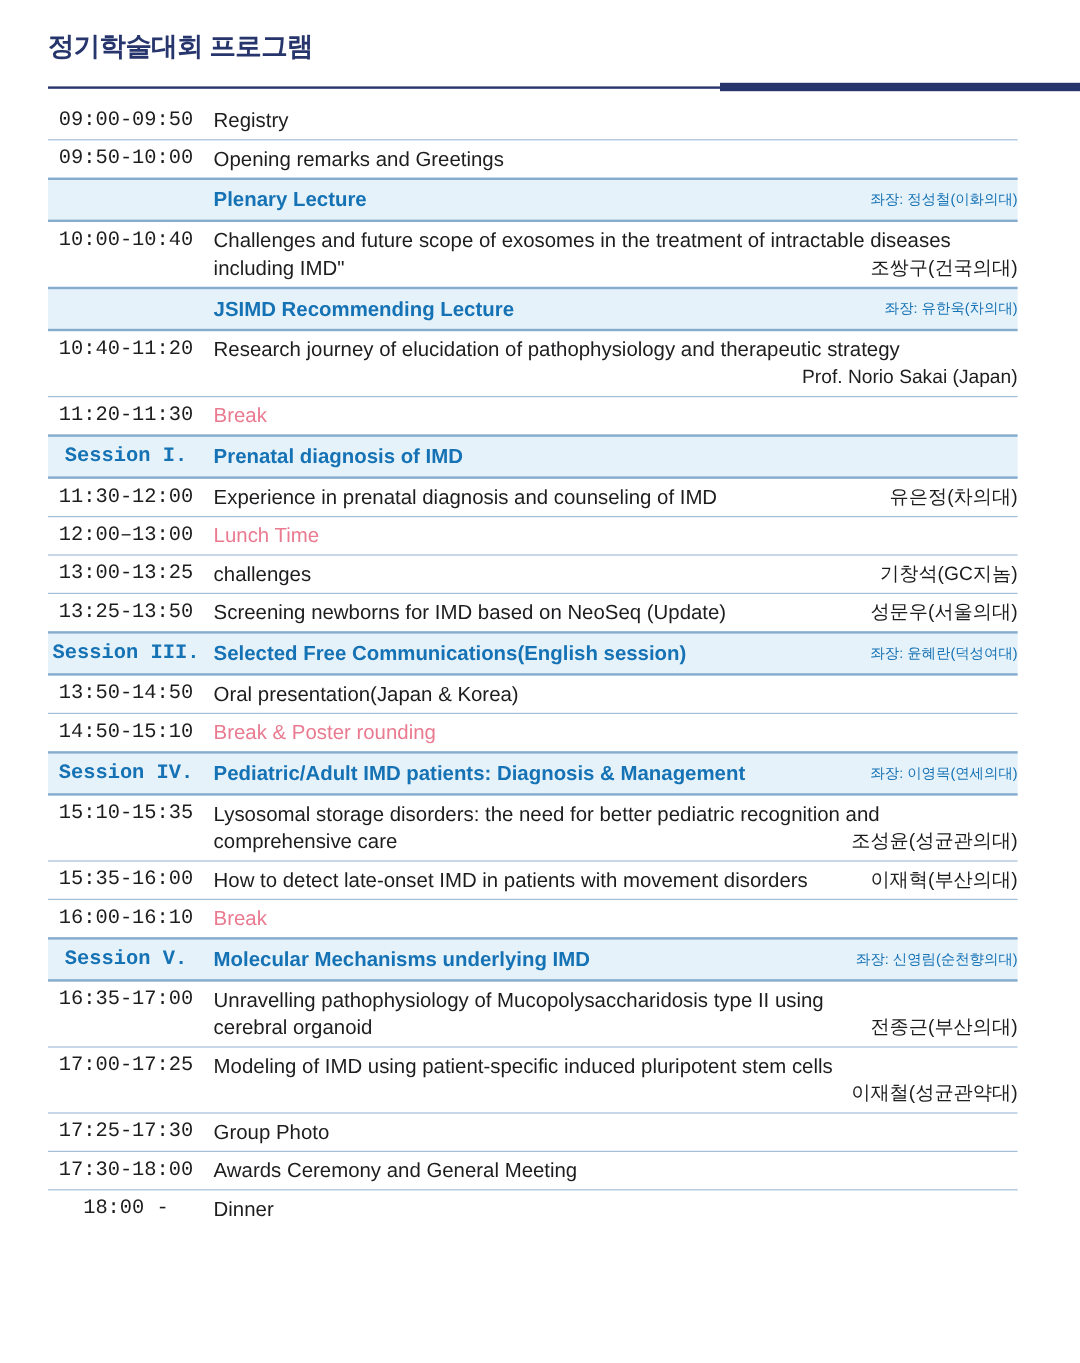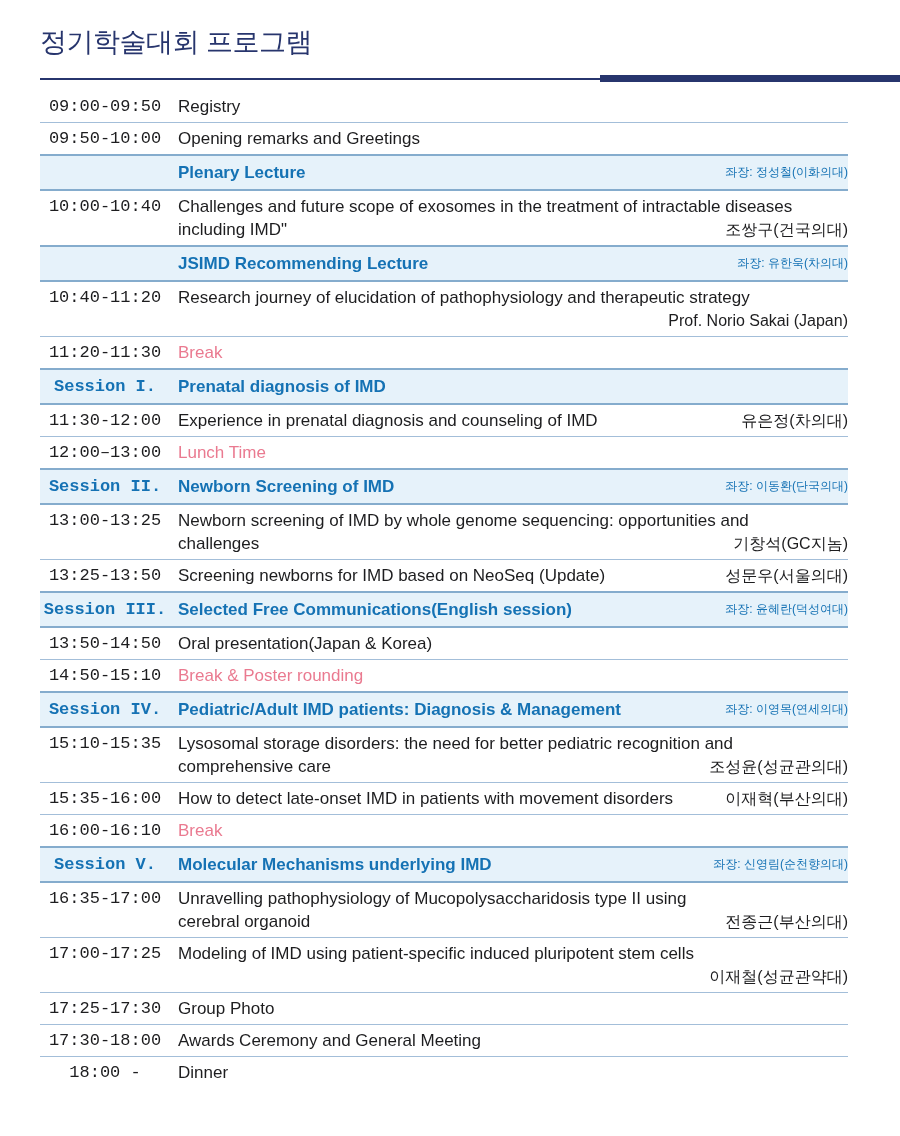--- a/index.html
+++ b/index.html
@@ -12,22 +12,22 @@
     --session-border:#85accd;
   }
   *{box-sizing:border-box;margin:0;padding:0;}
   html,body{width:900px;height:1136px;overflow:hidden;background:#ffffff;}
   body{
     font-family:"Liberation Sans","DejaVu Sans",sans-serif;
     color:var(--text);
   }
   .page{padding:24px 52px 0 40px;}
   .page-title{
-    font-size:27px;
-    font-weight:400;
+    font-size:22px;
+    font-weight:700;
     letter-spacing:-0.5px;
     color:var(--navy);
     margin-bottom:15px;
   }
   .header-rule{
     display:flex;
     align-items:center;
     height:7px;
     margin-right:-52px; 
   }
@@ -190,35 +190,23 @@
         </div>
       </div>
       <div class="row break">
         <div class="time">12:00–13:00</div>
         <div class="content">
           <div class="line">
             <span class="left">Lunch Time</span>
           </div>
         </div>
       </div>
-      <div class="row session">
-        <div class="time">Session II.</div>
-        <div class="content">
-          <div class="line">
-            <span class="left session-title">Newborn Screening of IMD</span>
-            <span class="right session-chair">좌장: 이동환(단국의대)</span>
-          </div>
-        </div>
-      </div>
       <div class="row item">
         <div class="time">13:00-13:25</div>
         <div class="content">
-          <div class="line">
-            <span class="left">Newborn screening of IMD by whole genome sequencing: opportunities and</span>
-          </div>
           <div class="line">
             <span class="left">challenges</span>
             <span class="right">기창석(GC지놈)</span>
           </div>
         </div>
       </div>
       <div class="row item">
         <div class="time">13:25-13:50</div>
         <div class="content">
           <div class="line">

